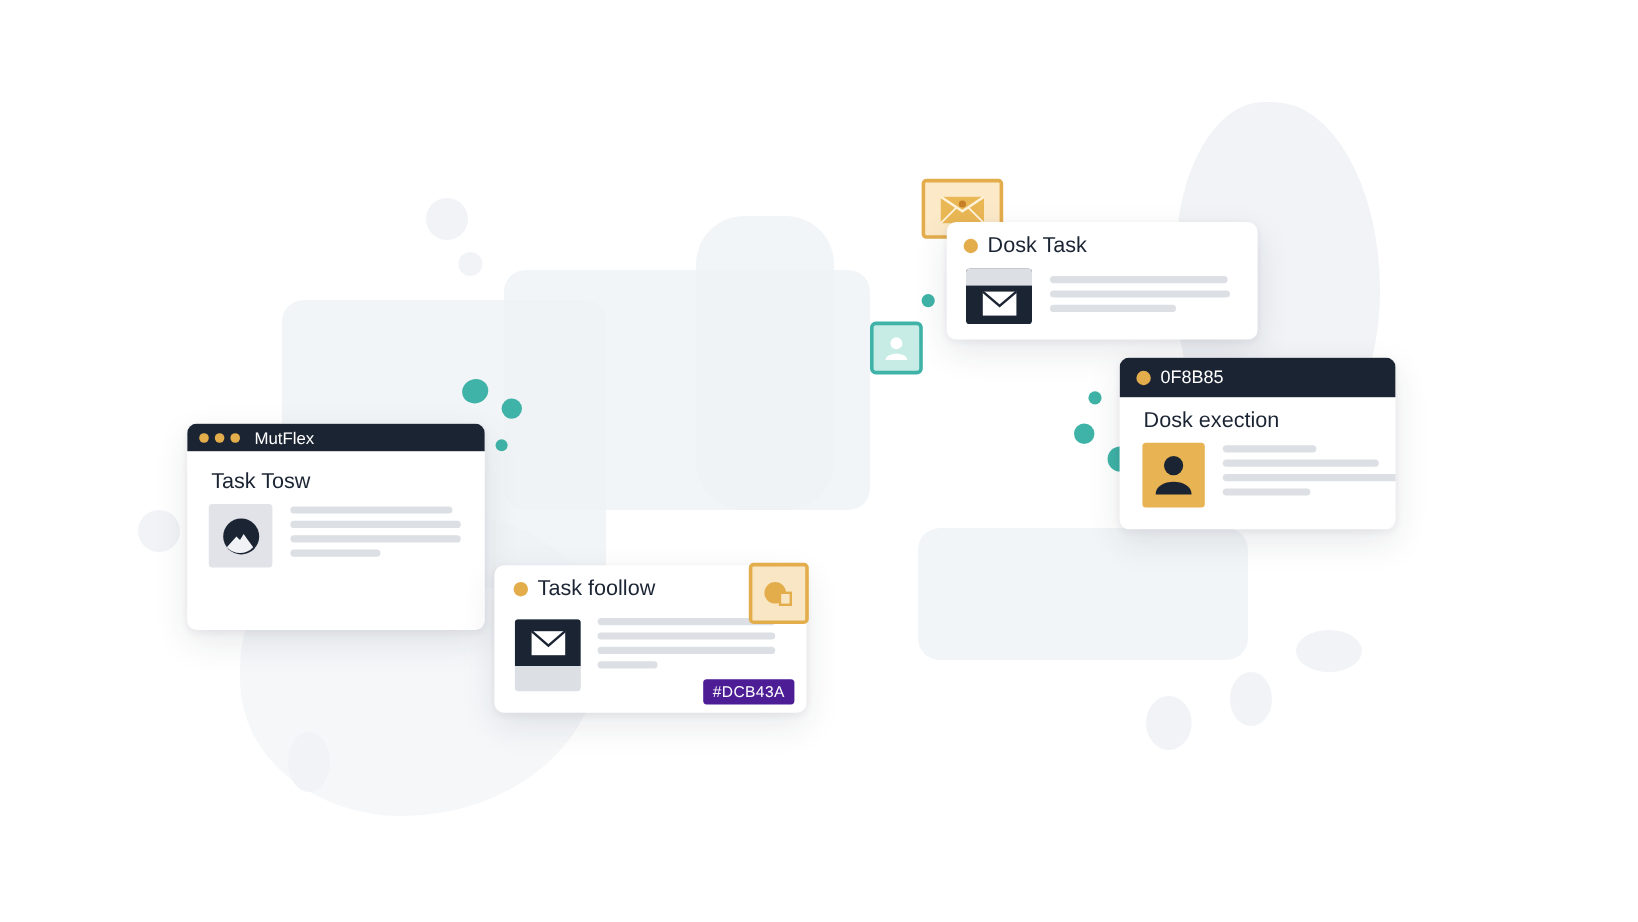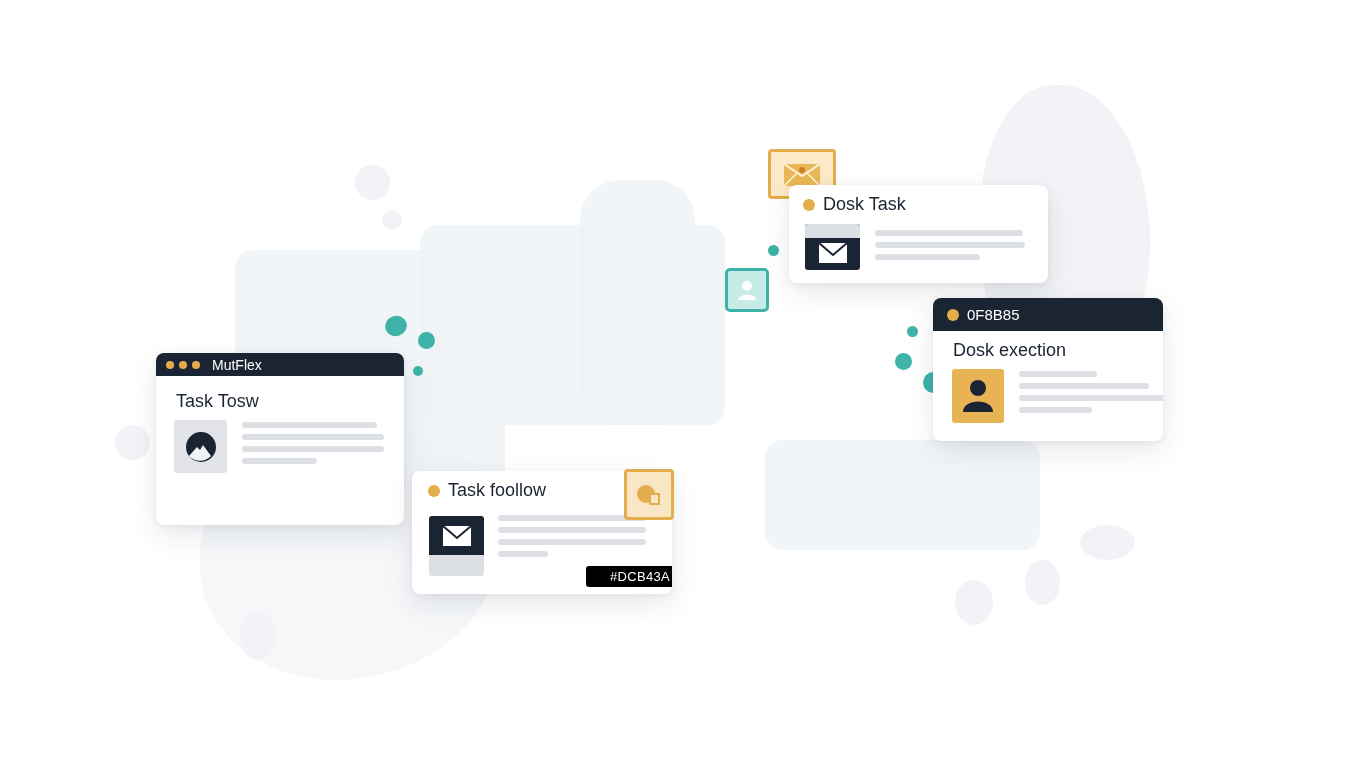--- a/index.html
+++ b/index.html
@@ -45,24 +45,24 @@
   .line { height: 6px; background: #dcdfe4; border-radius: 3px; margin-bottom: 6px; }
 
   .thumb {
     position: absolute;
     border-radius: 3px;
     overflow: hidden;
     display: flex; align-items: center; justify-content: center;
   }
   .tag {
     position: absolute;
-    background: #000000;
+    background: #4c1d95;
     color: #fff;
     font-size: 13px;
-    padding: 3px 24px;
+    padding: 3px 8px;
     border-radius: 3px;
     letter-spacing: 0.3px;
   }
   .float-icon {
     position: absolute;
     border-radius: 4px;
     display: flex; align-items: center; justify-content: center;
   }
   .teal-dot { position: absolute; border-radius: 50%; background: #3fb3a7; }
 </style>

